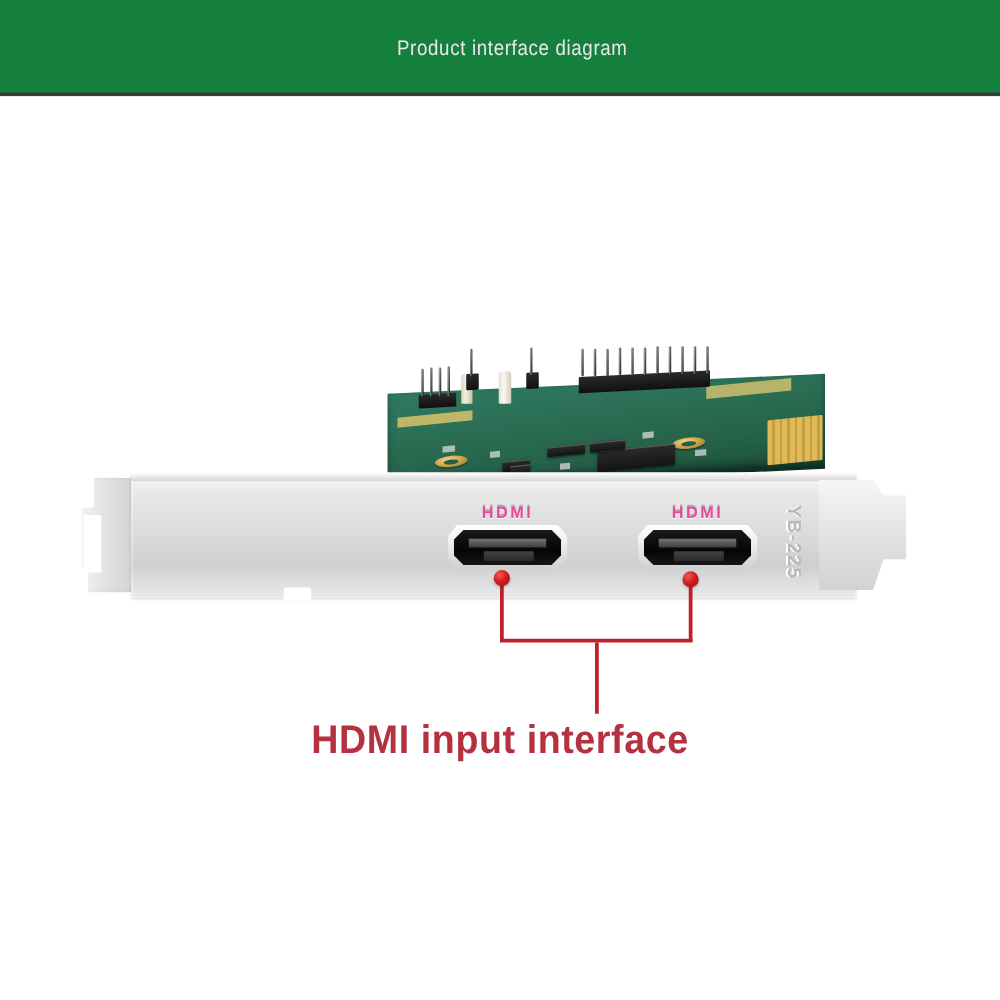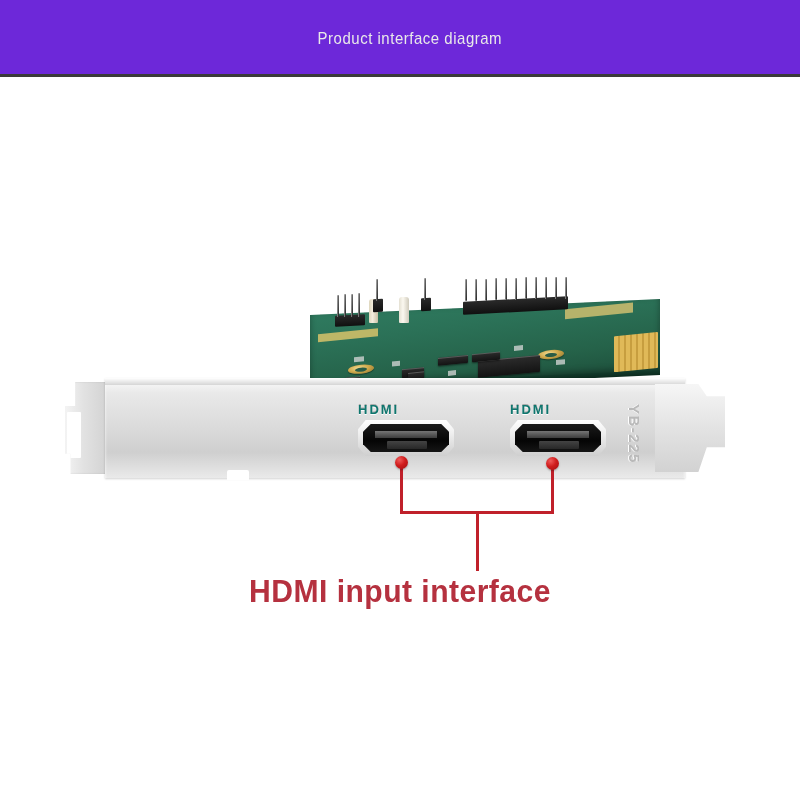--- a/index.html
+++ b/index.html
@@ -7,21 +7,21 @@
   body {
     background:#ffffff;
     font-family:"Liberation Sans", sans-serif;
     position:relative;
     overflow:hidden;
   }
 
   
   .header {
     position:absolute; left:0; top:0; width:800px; height:77px;
-    background:#6d28d9;
+    background:#15803d;
     display:flex; align-items:center; justify-content:center;padding-left:20px;
   }
   .header::after{
     content:""; position:absolute; left:0; bottom:0; width:100%; height:3px;
     background:#3a3a3a;
   }
   .header-title {
     color:#e9e9e9;
     font-size:17px;
     letter-spacing:0.6px;
@@ -155,22 +155,22 @@
     position:absolute; left:578px; top:26px;
     color:#b9b9b9; font-size:15px; letter-spacing:1.5px; font-weight:600;
     font-family:"Liberation Sans Narrow","Liberation Sans",sans-serif;
     transform:rotate(90deg); transform-origin:left top;
     text-shadow:0 1px 0 #ffffff;
     white-space:nowrap;
   }
 
   
   .hdmi-label{
-    position:absolute; top:2px; width:100%; 
-    color:#0f766e; font-size:13px; font-weight:700; letter-spacing:2px;
+    position:absolute; top:2px; width:100%; text-align:center;
+    color:#ec4899; font-size:13px; font-weight:700; letter-spacing:2px;
     font-family:"Liberation Sans Narrow","Liberation Sans",sans-serif;
     text-shadow:0 1px 0 #fdfdfd, 0 -1px 0 #ababab;
   }
   .hdmi-port{ position:absolute; width:96px; height:56px; }
   .hdmi-port.p1{ left:293px; top:22px; }
   .hdmi-port.p2{ left:445px; top:22px; }
 
   .hdmi-shell{
     position:absolute; left:0; top:20px; width:96px; height:36px;
     background:linear-gradient(180deg,#ffffff 0%,#f0f0f0 35%,#cfcfcf 100%);

